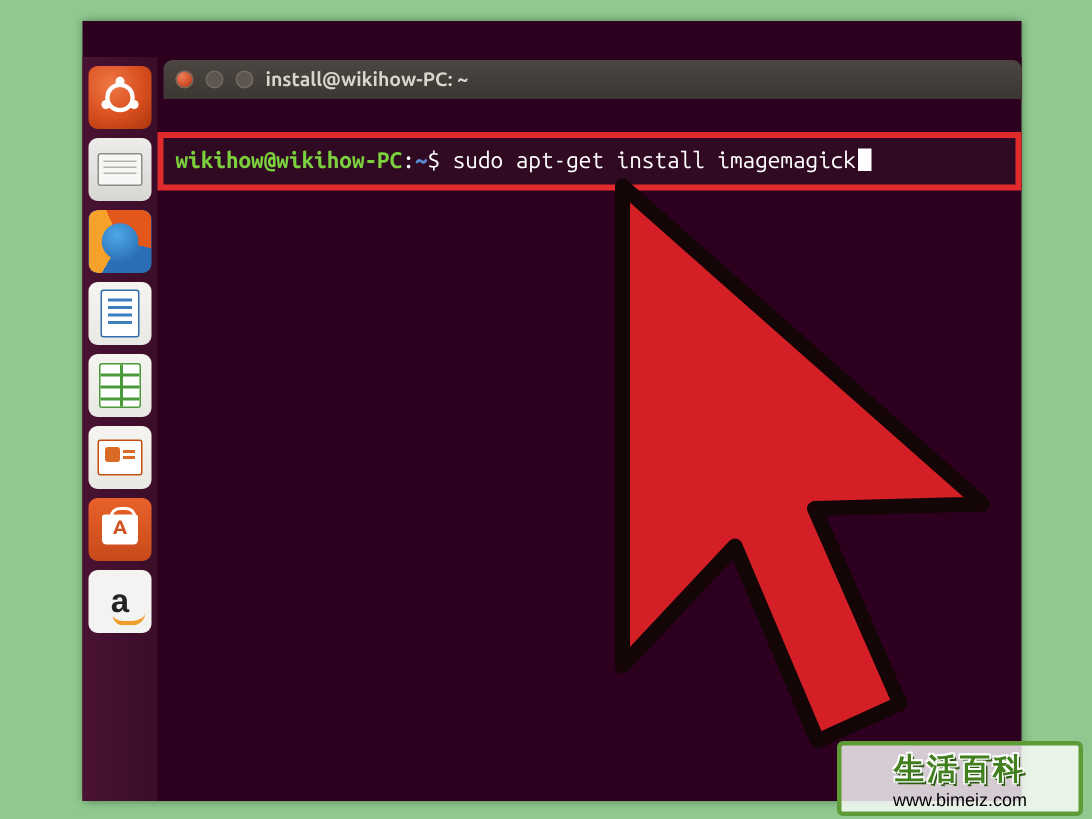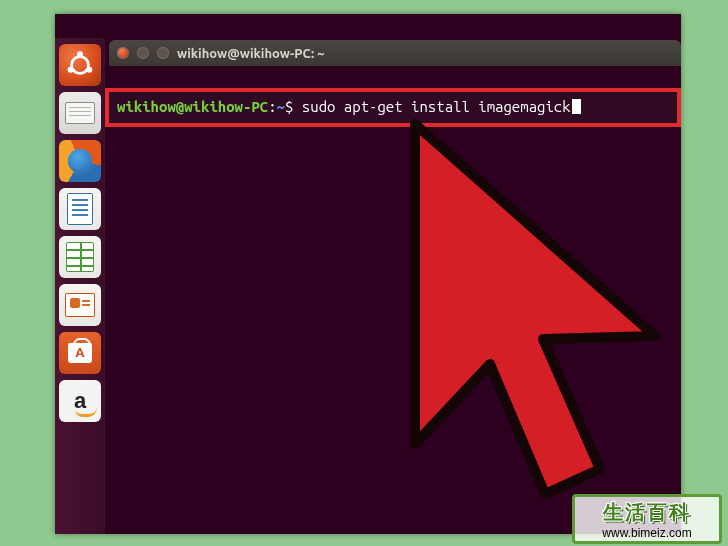--- a/index.html
+++ b/index.html
@@ -156,21 +156,21 @@
   .big-cursor {
     position:absolute;
     left:320px; top:100px;
     width:300px; height:400px;
     pointer-events:none;
   }
 
   .watermark {
     position:absolute;
     right:6px; bottom:2px;
-    width:150px; height:50px;
+    width:164px; height:50px;
     background:#ffffffcc;
     border:3px solid #5e9b36;
     border-radius:4px;
     display:flex; flex-direction:column; align-items:center; justify-content:center;
     font-family: "SimHei","Microsoft YaHei",sans-serif;
   }
   .watermark .wm-top {
     font-size:20px; font-weight:800; color:#427f1f;
     letter-spacing:2px;
     text-shadow: -1px -1px 0 #fff, 1px -1px 0 #fff, -1px 1px 0 #fff, 1px 1px 0 #fff, 2px 2px 0 #2c5a12;
@@ -213,21 +213,21 @@
     <div class="launcher-item amazon">
       <div class="az">a</div>
     </div>
   </div>
 
   <div class="term-window">
     <div class="titlebar">
       <span class="win-btn close"></span>
       <span class="win-btn"></span>
       <span class="win-btn"></span>
-      <span>wikihow@wikihow-PC: ~</span>
+      <span>install@wikihow-PC: ~</span>
     </div>
 
     <div class="highlight-box">
       <div class="prompt-line"><span class="p-user">wikihow@wikihow-PC</span><span class="p-colon">:</span><span class="p-path">~</span><span class="p-colon">$</span> <span>sudo apt-get install imagemagick</span><span class="p-cursor"></span></div>
     </div>
   </div>
 
   <svg class="big-cursor" viewBox="0 0 300 400">
     <path d="M 40 10 L 40 330 L 115 250 L 170 380 L 225 355 L 168 225 L 280 222 Z" fill="#d41f27" stroke="#140606" stroke-width="10" stroke-linejoin="round"></path>
   </svg>

